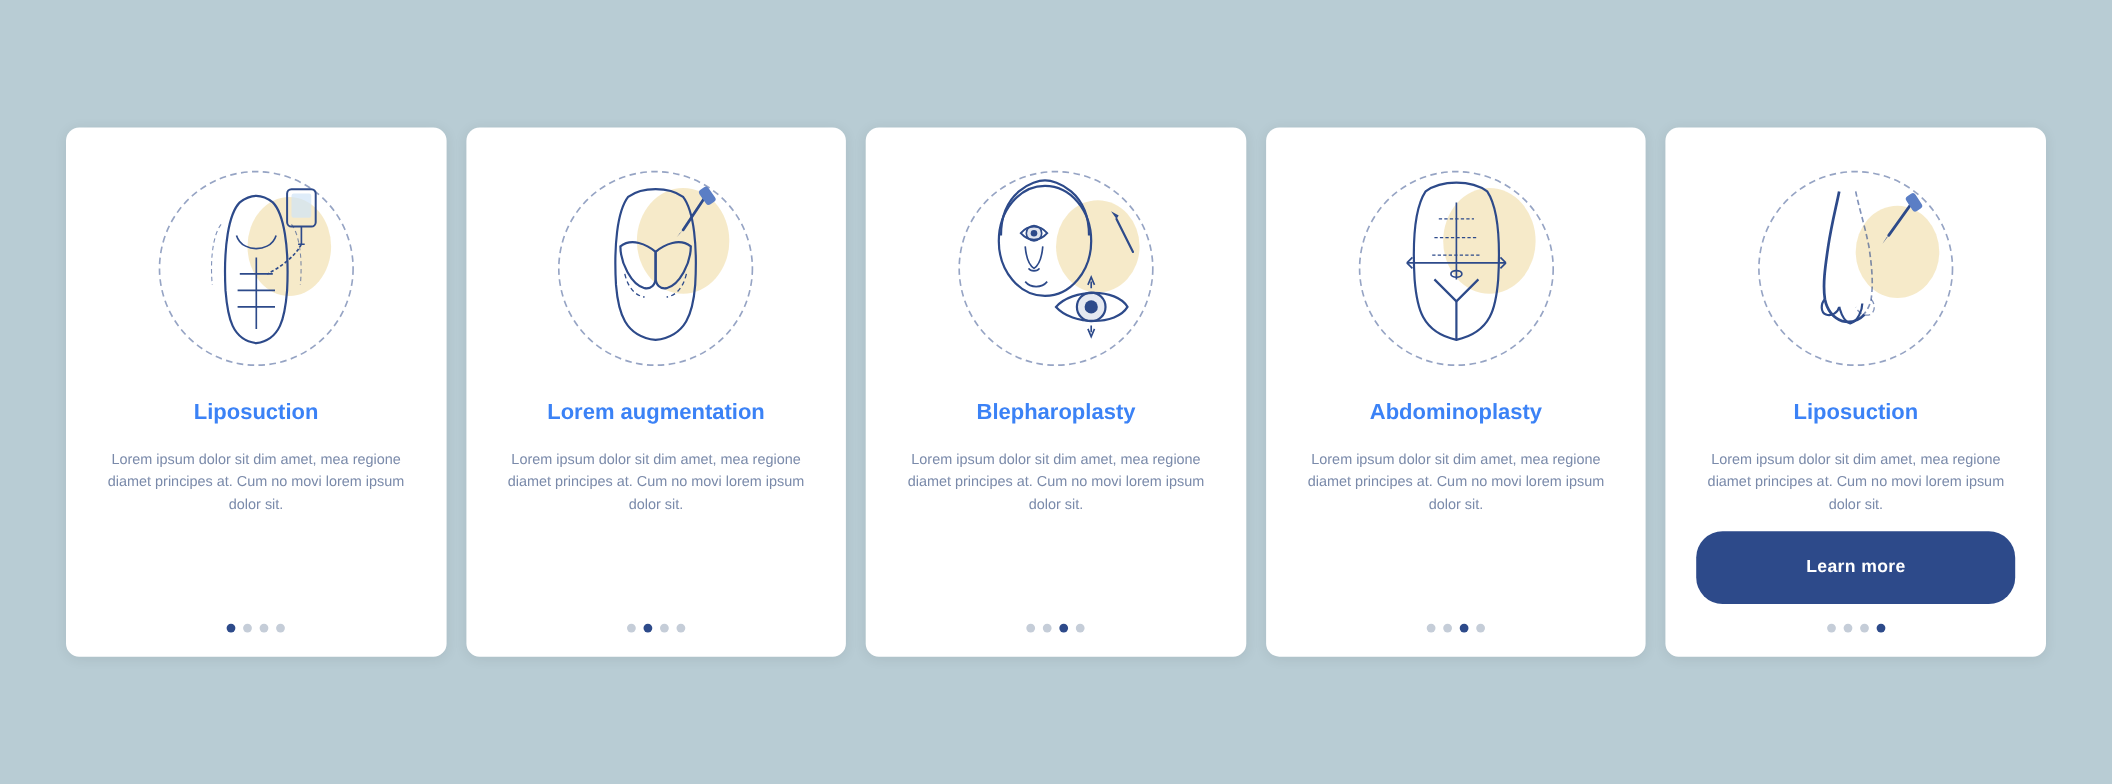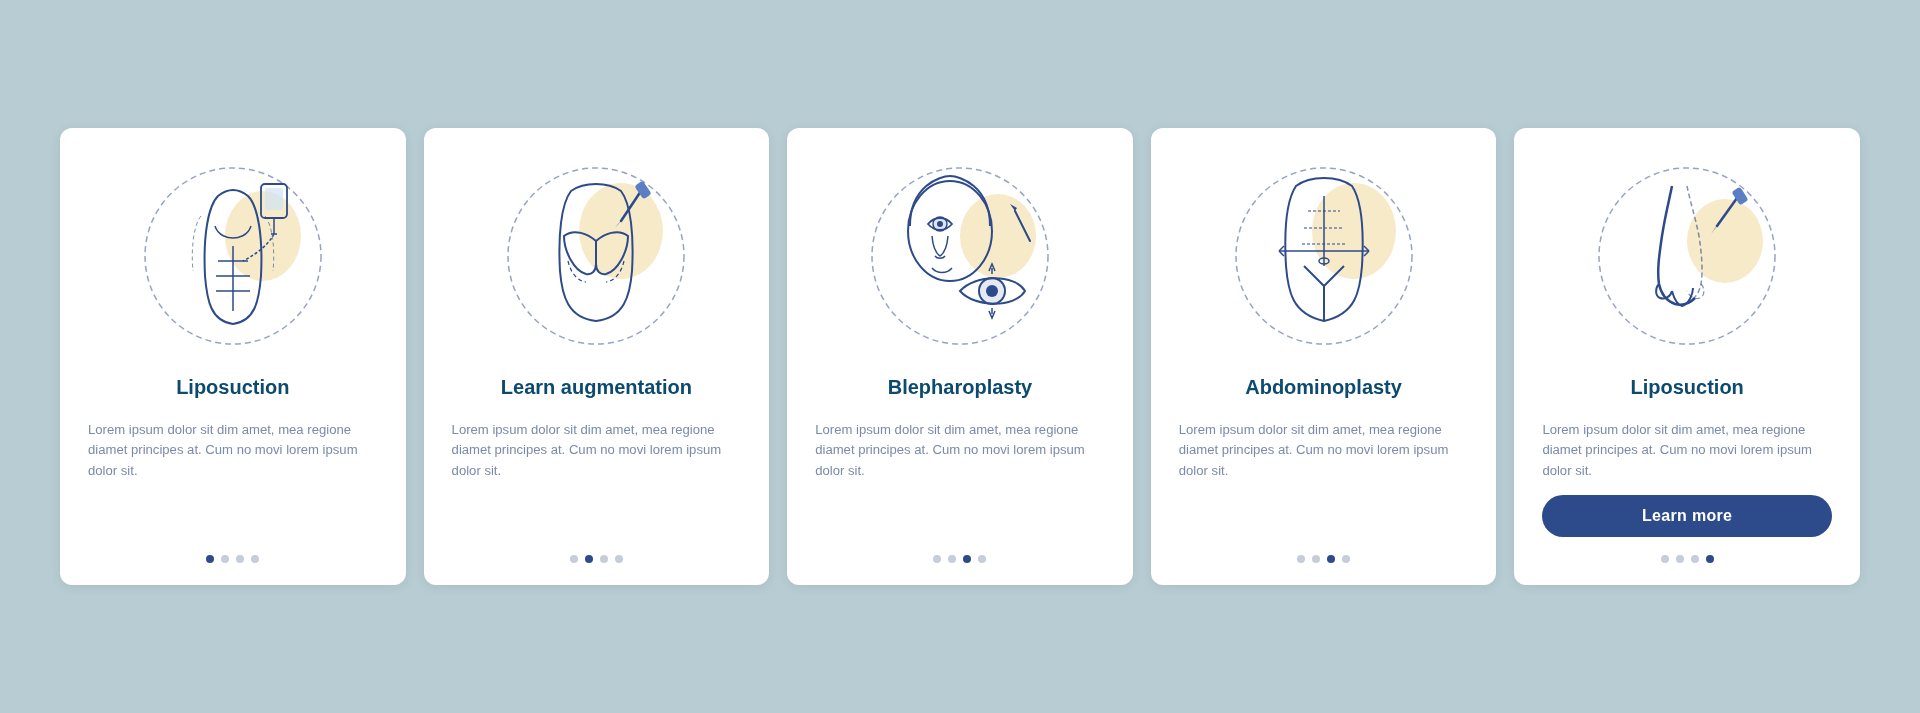--- a/index.html
+++ b/index.html
@@ -34,29 +34,29 @@
     .card-illustration {
       width: 200px;
       height: 200px;
       margin-bottom: 18px;
       position: relative;
       flex-shrink: 0;
     }
     .card-title {
       font-size: 1.25rem;
       font-weight: 600;
-      color: #0c4a6e;
+      color: #3b82f6;
       text-align: center;
       margin-bottom: 20px;
       line-height: 1.3;
     }
     .card-body {
       font-size: 0.82rem;
       color: #7a8aaa;
-      text-align: left;
+      text-align: center;
       line-height: 1.55;
       flex: 1;
     }
     .card-dots {
       display: flex;
       gap: 7px;
       margin-top: 18px;
       align-items: center;
       justify-content: center;
     }
@@ -67,21 +67,21 @@
       background: #c5cdd8;
     }
     .dot.active {
       background: #2d4a8a;
     }
     .learn-more-btn {
       background: #2d4a8a;
       color: white;
       border: none;
       border-radius: 24px;
-      padding: 12px 32px;
+      padding: 24px 32px;
       font-size: 1rem;
       font-weight: 600;
       cursor: pointer;
       margin-top: 14px;
       width: 100%;
       letter-spacing: 0.02em;
     }
   </style>
 </head>
 <body>
@@ -141,21 +141,21 @@
         <path d="M132,80 C132,95 122,115 110,118 C104,119 100,115 100,108 L100,85 C108,78 122,72 132,80Z" fill="none" stroke="#2d4a8a" stroke-width="2"></path>
 
         <path d="M72,105 C75,118 82,125 90,126" fill="none" stroke="#2d4a8a" stroke-width="1.2" stroke-dasharray="4,3"></path>
         <path d="M128,105 C125,118 118,125 110,126" fill="none" stroke="#2d4a8a" stroke-width="1.2" stroke-dasharray="4,3"></path>
 
         <line x1="145" y1="35" x2="125" y2="65" stroke="#2d4a8a" stroke-width="2.5" stroke-linecap="round"></line>
         <path d="M125,65 L119,72 L122,68 Z" fill="#2d4a8a"></path>
         <rect x="142" y="26" width="10" height="16" rx="3" fill="#5b7ec5" transform="rotate(-35,147,34)"></rect>
       </svg>
     </div>
-    <div class="card-title">Learn augmentation</div>
+    <div class="card-title">Lorem augmentation</div>
     <div class="card-body">Lorem ipsum dolor sit dim amet, mea regione diamet principes at. Cum no movi lorem ipsum dolor sit.</div>
     <div class="card-dots">
       <div class="dot"></div>
       <div class="dot active"></div>
       <div class="dot"></div>
       <div class="dot"></div>
     </div>
   </div>
 
   <div class="card">

